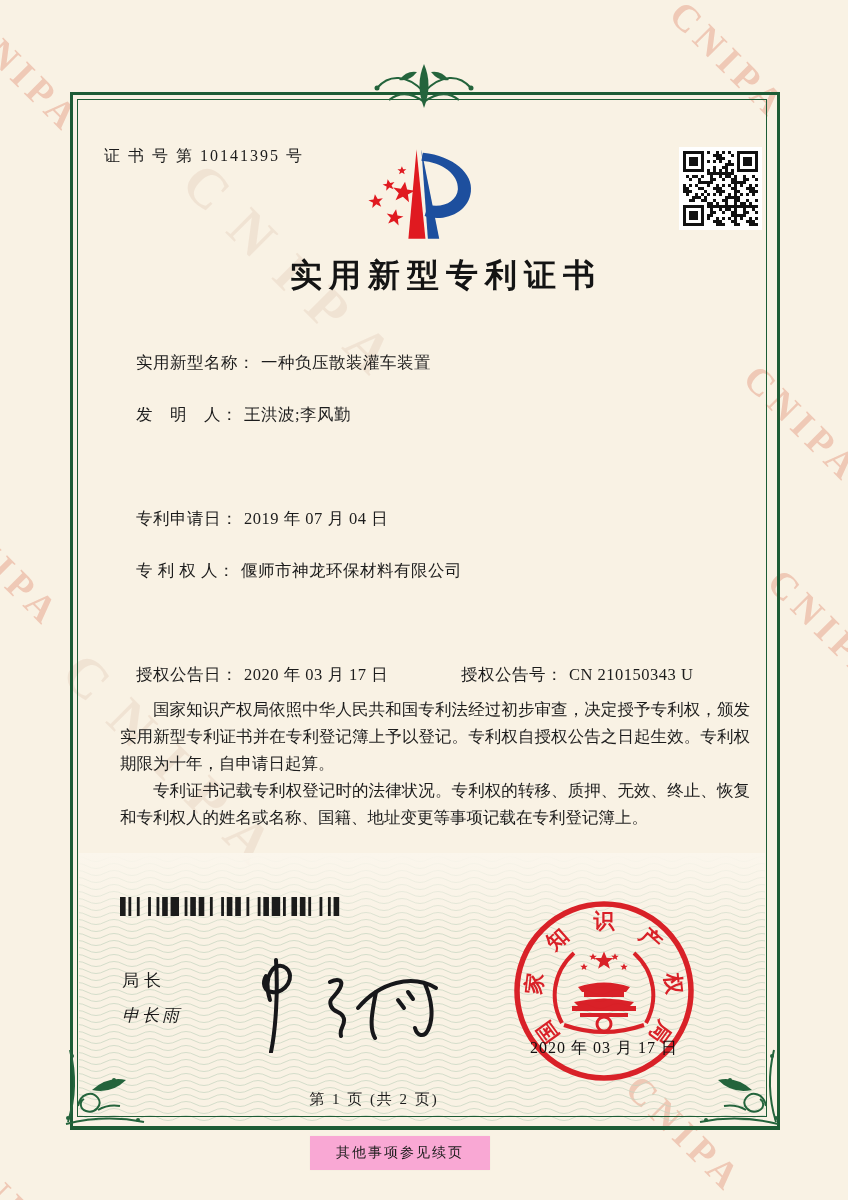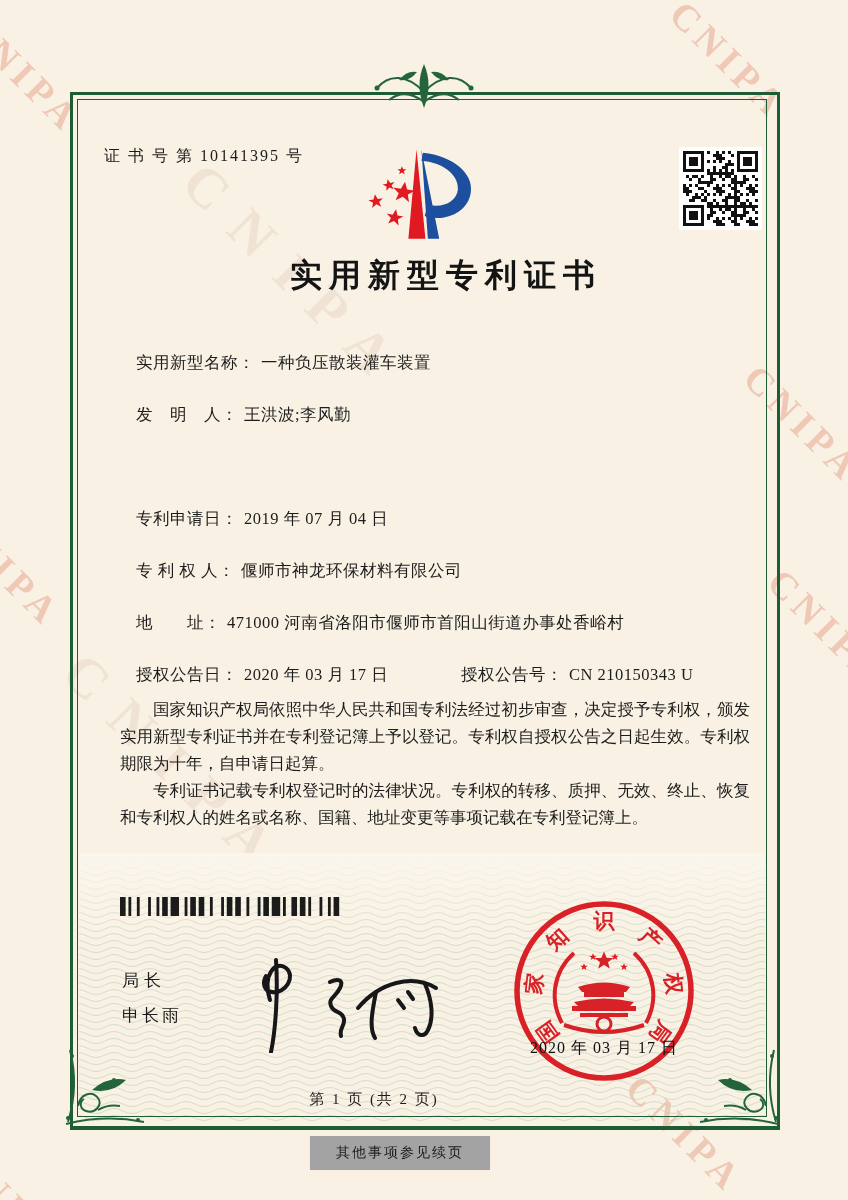--- a/index.html
+++ b/index.html
@@ -33,33 +33,33 @@
   .row{position:absolute;left:120px;width:640px;font-size:16.5px;letter-spacing:.5px;white-space:nowrap;}
   .row .lbl{margin-right:6px;margin-left:16px;}
   .grant2{position:absolute;left:325px;top:0;}
 
   .paras{position:absolute;left:120px;top:696px;width:630px;font-size:16.5px;line-height:27px;text-align:justify;}
   .paras p{margin:0;text-indent:2em;}
 
   .barcode{position:absolute;left:120px;top:897px;line-height:0;}
 
   .officer-title{position:absolute;left:122px;top:969px;font-size:17px;letter-spacing:5px;}
-  .officer-name{position:absolute;left:122px;top:1004px;font-size:17px;letter-spacing:3px;}
+  .officer-name{position:absolute;left:122px;top:1004px;font-size:17px;letter-spacing:3px;font-style:italic;}
   .autograph{position:absolute;left:230px;top:935px;}
   .autograph path{fill:none;stroke:#17171a;stroke-width:4;stroke-linecap:round;stroke-linejoin:round;}
 
   .seal{position:absolute;left:504px;top:891px;opacity:.95;}
   .seal-char{fill:#d8161e;font-size:21px;font-weight:bold;text-anchor:middle;dominant-baseline:central;
       font-family:"Liberation Serif","DejaVu Serif",serif;}
   .seal-date{position:absolute;left:504px;top:1038px;width:200px;text-align:center;
       font-size:16px;letter-spacing:1px;color:#101010;}
 
   .page-number{position:absolute;left:0;top:1090px;width:748px;text-align:center;font-size:15px;letter-spacing:2px;}
   .note-box{position:absolute;left:400px;top:1136px;transform:translateX(-50%);
-      background:#a3a3a3;padding:8px 26px;font-size:14px;letter-spacing:2px;box-shadow:0 0 2px rgba(0,0,0,.04);}
+      background:#f9a8d4;padding:8px 26px;font-size:14px;letter-spacing:2px;box-shadow:0 0 2px rgba(0,0,0,.04);}
 
   .ornament{position:absolute;pointer-events:none;}
   .orn-stroke{fill:none;stroke:#24643c;stroke-width:2;}
   .orn-fill{fill:#24643c;}
 </style>
 </head>
 <body>
 
 <div class="page">
 
@@ -393,23 +393,20 @@
   </div>
   <div class="row" style="top:404px">
     <span class="lbl">发　明　人：</span><span>王洪波;李风勤</span>
   </div>
   <div class="row" style="top:508px">
     <span class="lbl">专利申请日：</span><span>2019 年 07 月 04 日</span>
   </div>
   <div class="row" style="top:560px">
     <span class="lbl">专 利 权 人：</span><span>偃师市神龙环保材料有限公司</span>
   </div>
-  <div class="row" style="top:612px">
-    <span class="lbl">地　　址：</span><span>471000 河南省洛阳市偃师市首阳山街道办事处香峪村</span>
-  </div>
   <div class="row" style="top:664px">
     <span class="lbl">授权公告日：</span><span>2020 年 03 月 17 日</span>
     <span class="grant2">
       <span class="lbl">授权公告号：</span><span>CN 210150343 U</span>
     </span>
   </div>
 
   <div class="paras">
     <p>国家知识产权局依照中华人民共和国专利法经过初步审查，决定授予专利权，颁发实用新型专利证书并在专利登记簿上予以登记。专利权自授权公告之日起生效。专利权期限为十年，自申请日起算。</p>
     <p>专利证书记载专利权登记时的法律状况。专利权的转移、质押、无效、终止、恢复和专利权人的姓名或名称、国籍、地址变更等事项记载在专利登记簿上。</p>

